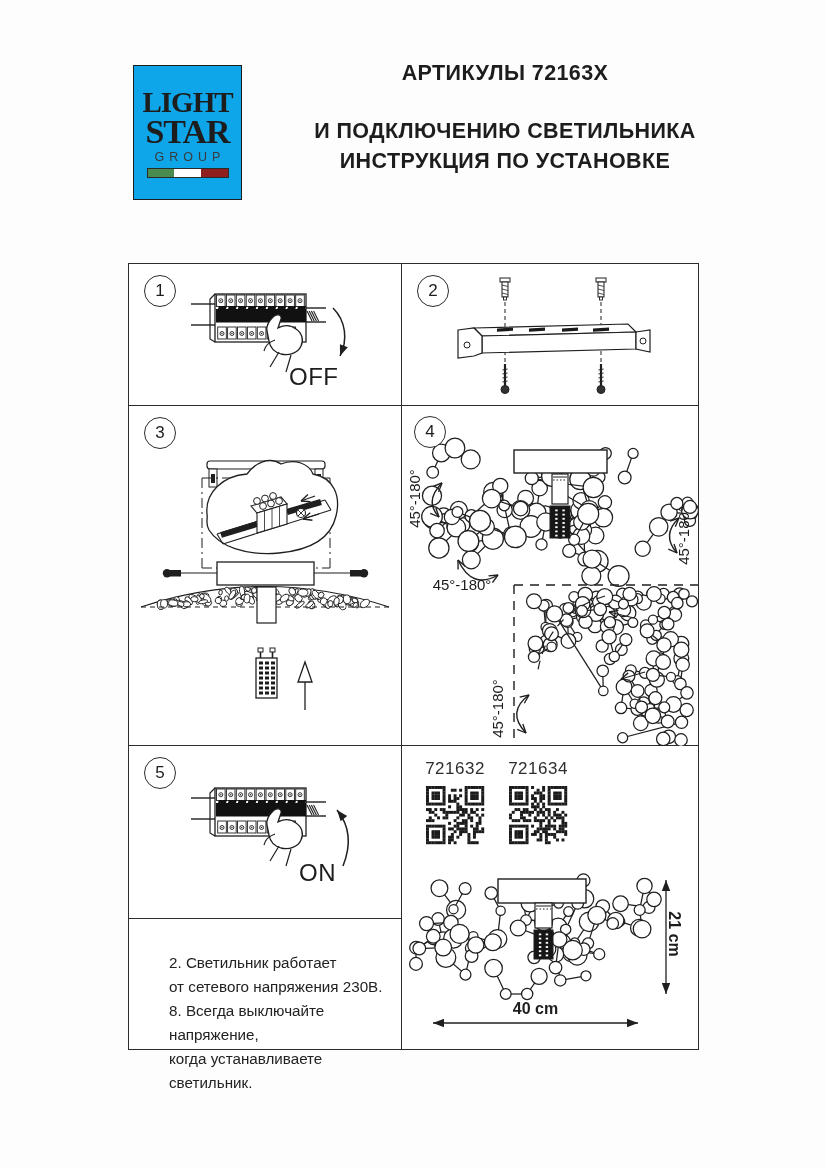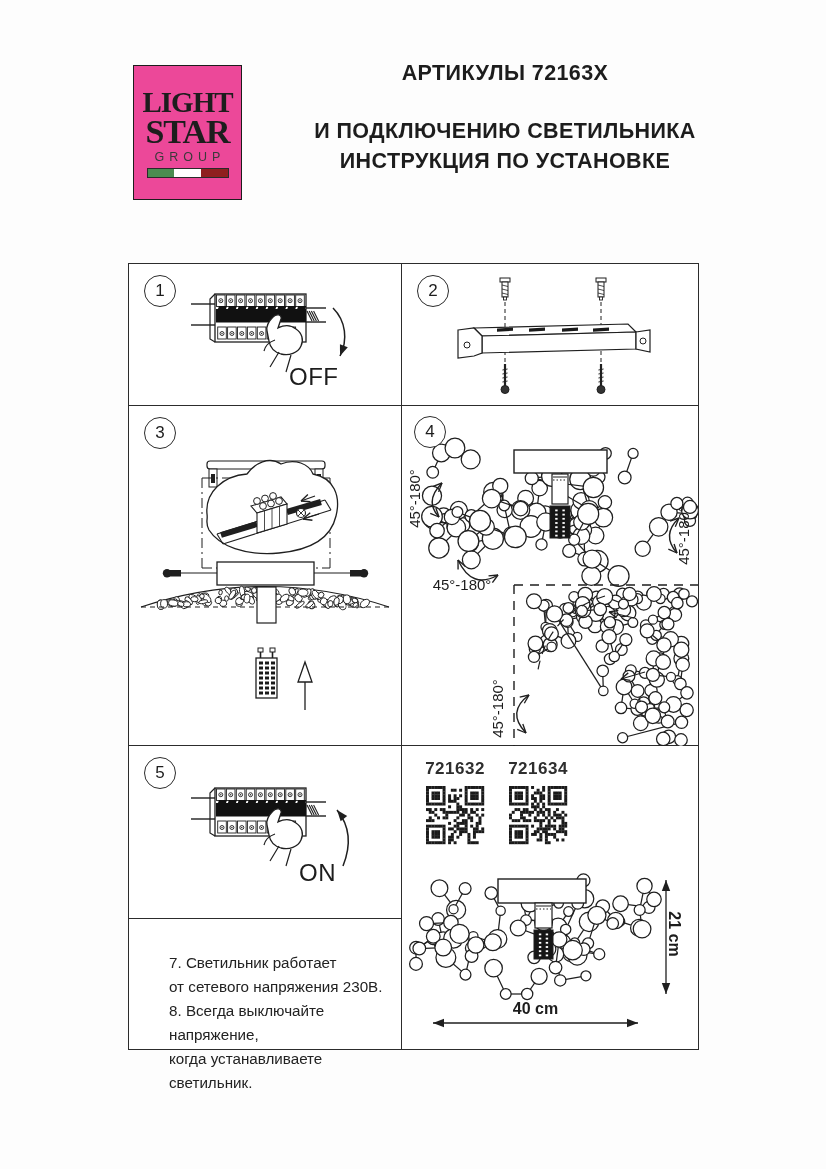--- a/index.html
+++ b/index.html
@@ -1,40 +1,40 @@
 <!DOCTYPE html>
 <html><head>
 <meta charset="utf-8">
 <style>
   html,body{margin:0;padding:0;background:#e8e8e8;}
   .page{position:relative;width:826px;height:1169px;background:#fdfdfd;margin:0 auto;
         font-family:"Liberation Sans",sans-serif;color:#1d1d1d;overflow:hidden;}
   
   .logo{position:absolute;left:133px;top:65px;width:107px;height:133px;border:1.6px solid #1d1d1d;
-        display:flex;flex-direction:column;align-items:center;justify-content:center;background:#ec4899;}
+        display:flex;flex-direction:column;align-items:center;justify-content:center;background:#0ea5e9;}
   .logo .w1{font-family:"Liberation Serif",serif;font-weight:700;font-size:29px;line-height:28px;letter-spacing:-1px;}
   .logo .w2{font-family:"Liberation Serif",serif;font-weight:700;font-size:34px;line-height:31px;letter-spacing:-1px;}
   .logo .w3{font-size:12.5px;letter-spacing:5px;margin:3px 0 0 5px;color:#3a3a3a;}
   .flag{width:80px;height:8px;border:1px solid #2a2a2a;margin-top:4px;display:flex;}
   .flag div{flex:1;height:100%;}
   .titleblock{position:absolute;left:310px;top:58px;width:390px;text-align:center;font-weight:700;}
   .titleblock .ln{font-size:21.5px;line-height:30px;letter-spacing:.4px;}
   .titleblock .gap{height:28px;}
   
   .grid{position:absolute;left:128px;top:263px;width:569px;height:785px;border:1.6px solid #2c2c2c;background:#fff;}
   .divider{position:absolute;background:#2c2c2c;}
   .cell{position:absolute;overflow:visible;}
   .cell svg{position:absolute;left:0;top:0;}
   .badge{position:absolute;width:30px;height:30px;border:1.6px solid #2c2c2c;border-radius:50%;
          text-align:center;line-height:29px;font-size:17px;background:#fff;z-index:3;}
   .biglabel{position:absolute;font-size:24px;letter-spacing:.5px;color:#1d1d1d;z-index:3;}
   .rlabel{position:absolute;font-size:15px;color:#1d1d1d;text-align:center;white-space:nowrap;z-index:3;}
   .rot-ccw{transform:rotate(-90deg);}
   .rot-cw{transform:rotate(90deg);}
-  .codes{position:absolute;font-size:17px;font-weight:700;letter-spacing:.5px;color:#2e2e2e;text-align:center;z-index:3;}
+  .codes{position:absolute;font-size:17px;font-weight:400;letter-spacing:.5px;color:#2e2e2e;text-align:center;z-index:3;}
   .dimlabel{position:absolute;font-size:16px;font-weight:700;text-align:center;white-space:nowrap;z-index:3;}
   .notes{position:absolute;left:40px;top:32px;width:215px;font-size:15.2px;line-height:24px;color:#222;}
   .notes span{display:block;}
 </style>
 </head>
 <body>
 
 <div class="page">
 
   <div class="logo">
@@ -843,21 +843,21 @@
           <path d="M144,65 c4,-4 9,-2 8,2 l-3,9 c6,-3 13,-3 18,1 c6,4 8,11 5,17 c-3,7 -12,10 -20,8 c-7,-2 -11,-7 -12,-13 l-2,-10 c-1,-5 2,-10 6,-14 z" fill="#fff" stroke="#1f1f1f" stroke-width="1.3"></path>
           <path d="M150,100 l-9,15 M162,103 l-5,17 M146,88 q-9,3 -11,11" fill="none" stroke="#1f1f1f" stroke-width="1.2"></path>
           <path d="M214,120 C222,100 221,80 208,64" fill="none" stroke="#1f1f1f" stroke-width="1.5"></path>
           <polygon points="208,64 218.1778172768794,69.92047595033162 211.64200242302087,75.19713438120263" fill="#1f1f1f"></polygon>
         </svg>
       <span class="biglabel" style="left:170px;top:113px;">ON</span>
     </div>
 
     <div class="cell" style="left:0;top:655px;width:273px;height:130px;">
       <div class="notes">
-        <span>7. Светильник работает</span>
+        <span>2. Светильник работает</span>
         <span>от сетевого напряжения 230В.</span>
         <span>8. Всегда выключайте напряжение,</span>
         <span>когда устанавливаете светильник.</span>
       </div>
     </div>
 
     <div class="cell" style="left:273px;top:482px;width:296px;height:303px;">
       <span class="codes" style="left:22px;top:13px;width:62px;">721632</span>
       <span class="codes" style="left:105px;top:13px;width:62px;">721634</span>
       <svg id="svg-qr" width="296" height="303" viewBox="0 0 296 303">

